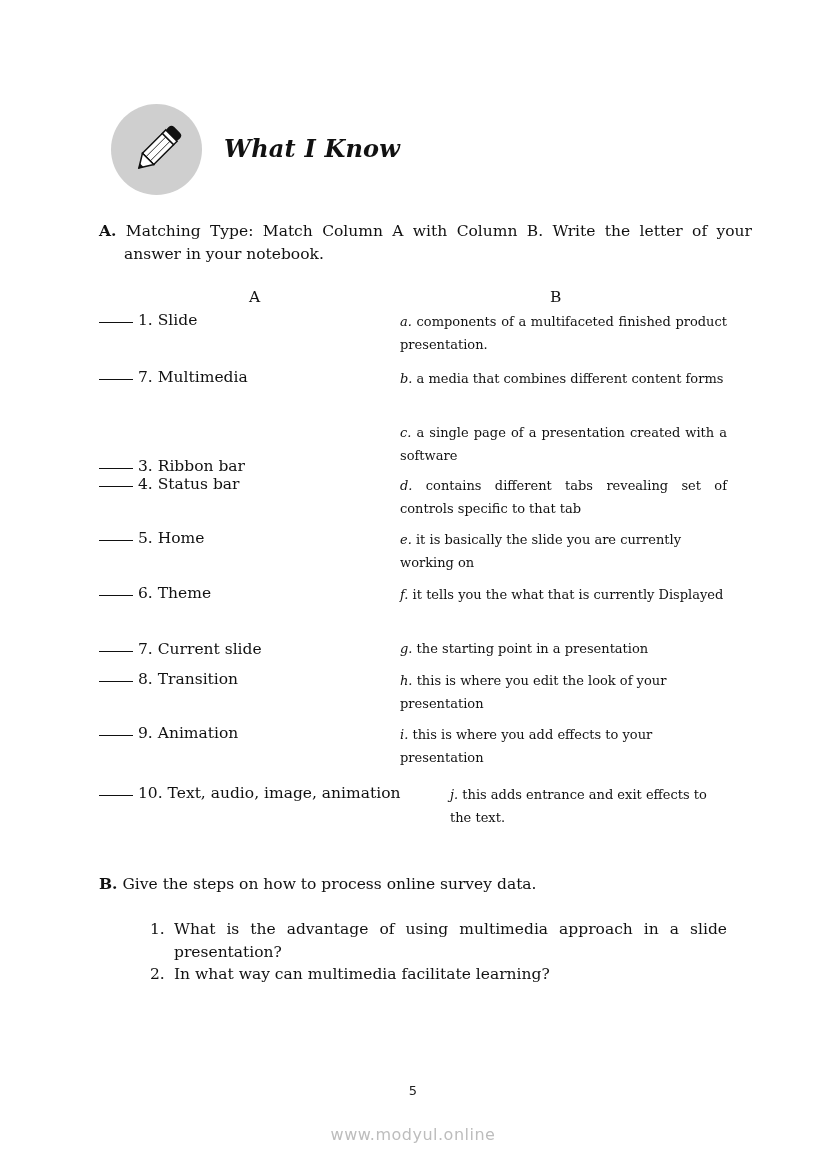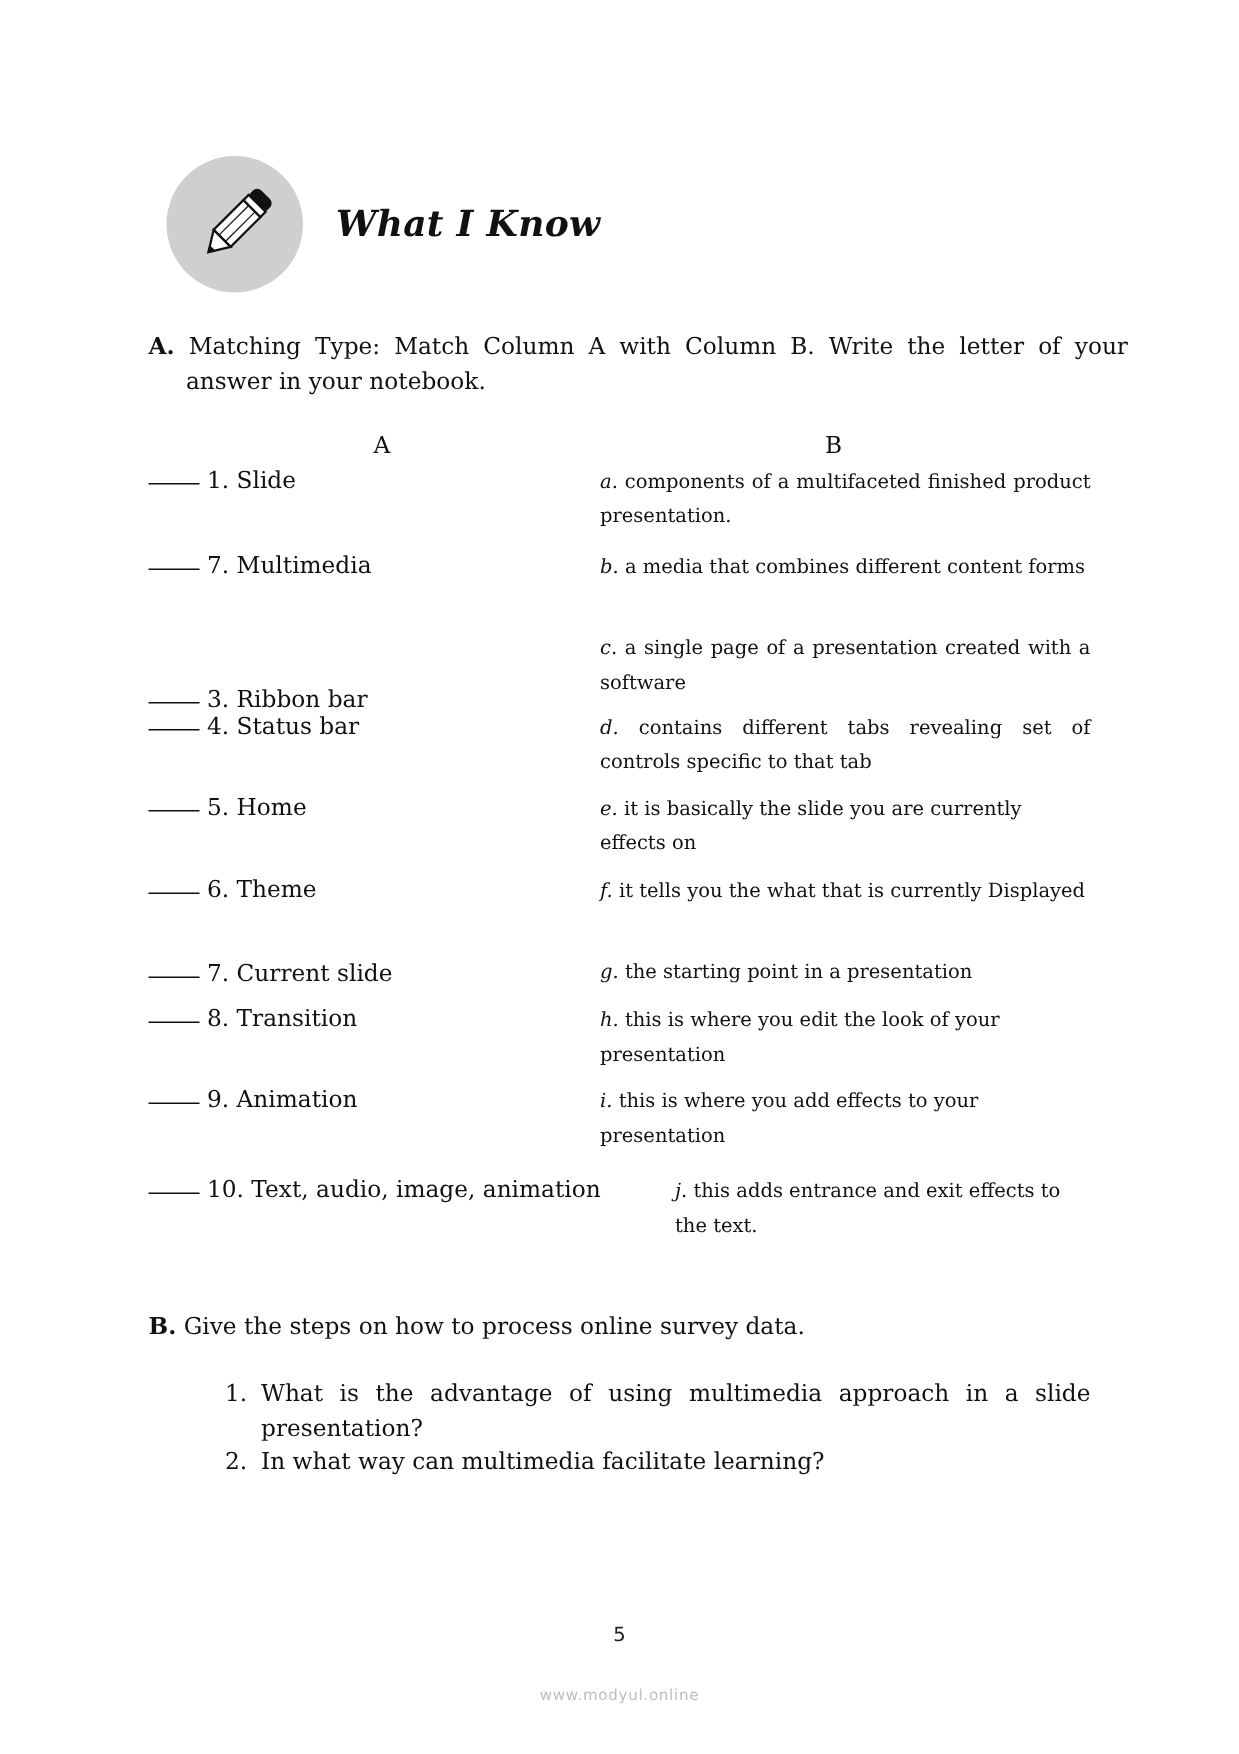--- a/index.html
+++ b/index.html
@@ -28,21 +28,21 @@
     .row-b { font-size: 13px; line-height: 22.5px; left: 400px; width: 327px; text-align: justify; }
     .row-b.wide { left: 450px; width: 280px; text-align: left; }
     .row-b .lt { font-style: italic; }
     .blank { display: inline-block; width: 34px; border-bottom: 1px solid #111; margin-right: 5px; vertical-align: 2px; height: 0; }
     .section-b { left: 99px; top: 873px; }
     .q-list { left: 150px; top: 918px; width: 577px; }
     .q-item { display: flex; }
     .q-num { width: 24px; flex: none; }
     .q-text { flex: 1; text-align: justify; text-align-last: left; }
     .page-num { left: 0; width: 826px; top: 1083px; text-align: center; font-family: "DejaVu Sans", sans-serif; font-size: 13px; color: #222; }
-    .watermark { left: 0; width: 826px; top: 1125px; text-align: center; font-family: "DejaVu Sans", sans-serif; font-size: 10px; color: #bdbdbd; letter-spacing: 0.5px; }
+    .watermark { left: 0; width: 826px; top: 1125px; text-align: center; font-family: "DejaVu Sans", sans-serif; font-size: 16px; color: #bdbdbd; letter-spacing: 0.5px; }
   </style>
 </head>
 <body>
 
 <div class="abs icon-circle">
   <svg width="58" height="58" viewBox="0 0 58 58">
     <g transform="rotate(45 29 29)">
       <rect x="21" y="2" width="16" height="10" rx="4" fill="#111"></rect>
       <rect x="21" y="10" width="16" height="5" fill="#fff" stroke="#111" stroke-width="1.5"></rect>
       <rect x="21" y="15" width="16" height="28" fill="#fff" stroke="#111" stroke-width="1.5"></rect>
@@ -69,21 +69,21 @@
 <div class="abs row-a" style="top:368px;"><span class="blank"></span><span>7. Multimedia</span></div>
 <div class="abs row-b" style="top:368px;"><span class="lt">b.</span><span> a media that combines different content forms</span></div>
 
 <div class="abs row-a" style="top:436px;margin-top:21px;"><span class="blank"></span><span>3. Ribbon bar</span></div>
 <div class="abs row-b" style="top:422px;"><span class="lt">c.</span><span> a single page of a presentation created with a software</span></div>
 
 <div class="abs row-a" style="top:475px;"><span class="blank"></span><span>4. Status bar</span></div>
 <div class="abs row-b" style="top:475px;"><span class="lt">d.</span><span> contains different tabs revealing set of controls specific to that tab</span></div>
 
 <div class="abs row-a" style="top:529px;"><span class="blank"></span><span>5. Home</span></div>
-<div class="abs row-b" style="top:529px; text-align:left;"><span class="lt">e.</span><span> it is basically the slide you are currently effects on</span></div>
+<div class="abs row-b" style="top:529px; text-align:left;"><span class="lt">e.</span><span> it is basically the slide you are currently working on</span></div>
 
 <div class="abs row-a" style="top:584px;"><span class="blank"></span><span>6. Theme</span></div>
 <div class="abs row-b" style="top:584px; text-align:left;"><span class="lt">f.</span><span> it tells you the what that is currently Displayed</span></div>
 
 <div class="abs row-a" style="top:640px;"><span class="blank"></span><span>7. Current slide</span></div>
 <div class="abs row-b" style="top:638px; text-align:left;"><span class="lt">g.</span><span> the starting point in a presentation</span></div>
 
 <div class="abs row-a" style="top:670px;"><span class="blank"></span><span>8. Transition</span></div>
 <div class="abs row-b" style="top:670px; text-align:left;"><span class="lt">h.</span><span> this is where you edit the look of your presentation</span></div>
 

